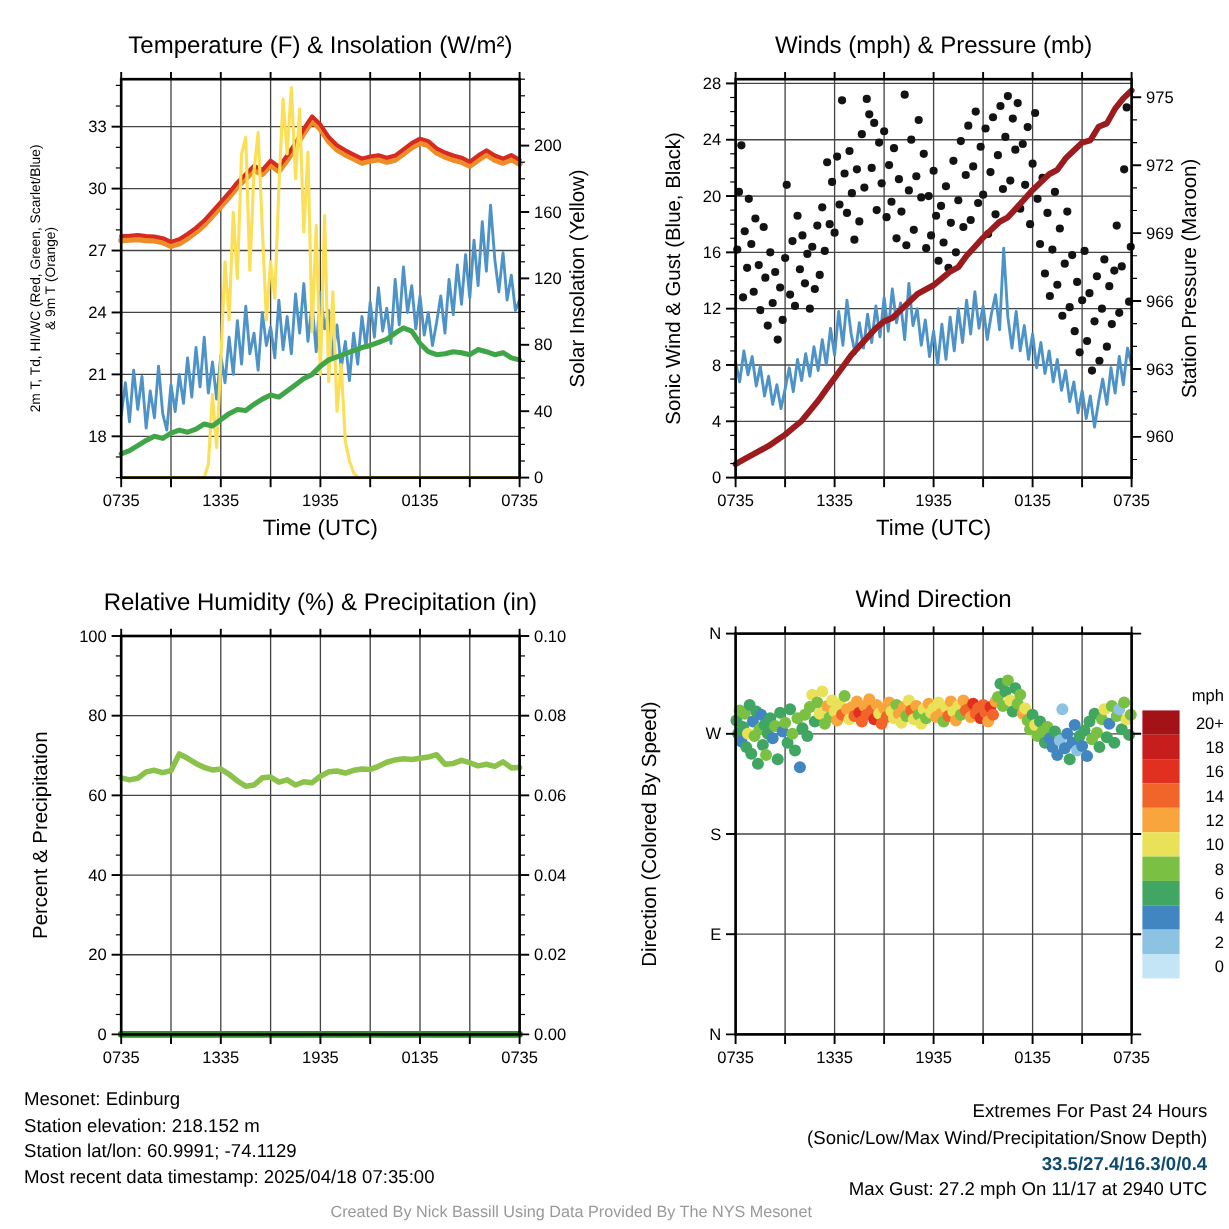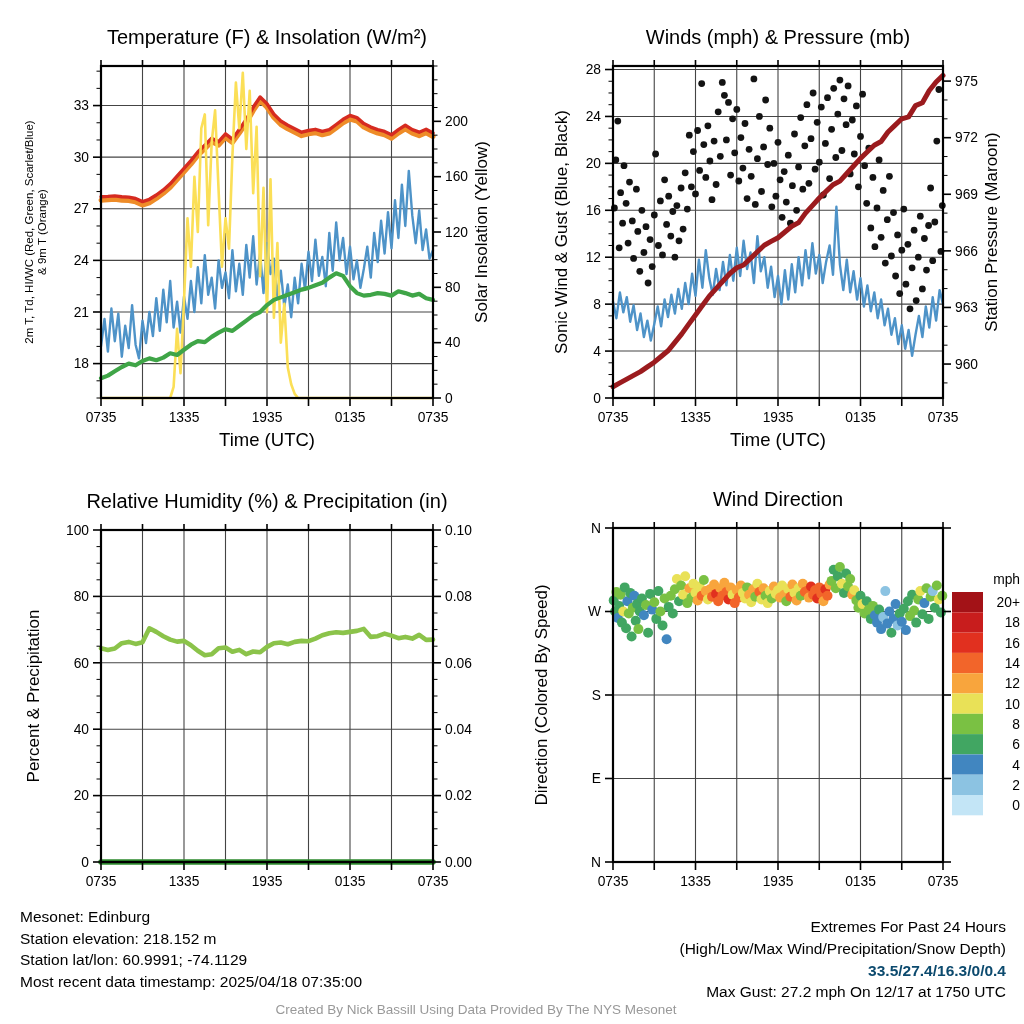--- a/index.html
+++ b/index.html
@@ -754,19 +754,19 @@
 
   <div class="footer-left">
     <div>Mesonet: Edinburg</div>
     <div>Station elevation: 218.152 m</div>
     <div>Station lat/lon: 60.9991; -74.1129</div>
     <div>Most recent data timestamp: 2025/04/18 07:35:00</div>
   </div>
 
   <div class="footer-right">
     <div>Extremes For Past 24 Hours</div>
-    <div>(High/Low/Max Wind/Precipitation/Snow Depth)</div>
+    <div>(Sonic/Low/Max Wind/Precipitation/Snow Depth)</div>
     <div class="extremes-values" style="color: #0c4a6e;">33.5/27.4/16.3/0/0.4</div>
-    <div>Max Gust: 27.2 mph On 12/17 at 1750 UTC</div>
+    <div>Max Gust: 27.2 mph On 11/17 at 2940 UTC</div>
   </div>
 
   <div class="credit">Created By Nick Bassill Using Data Provided By The NYS Mesonet</div>
 </div>
 
 </body></html>

